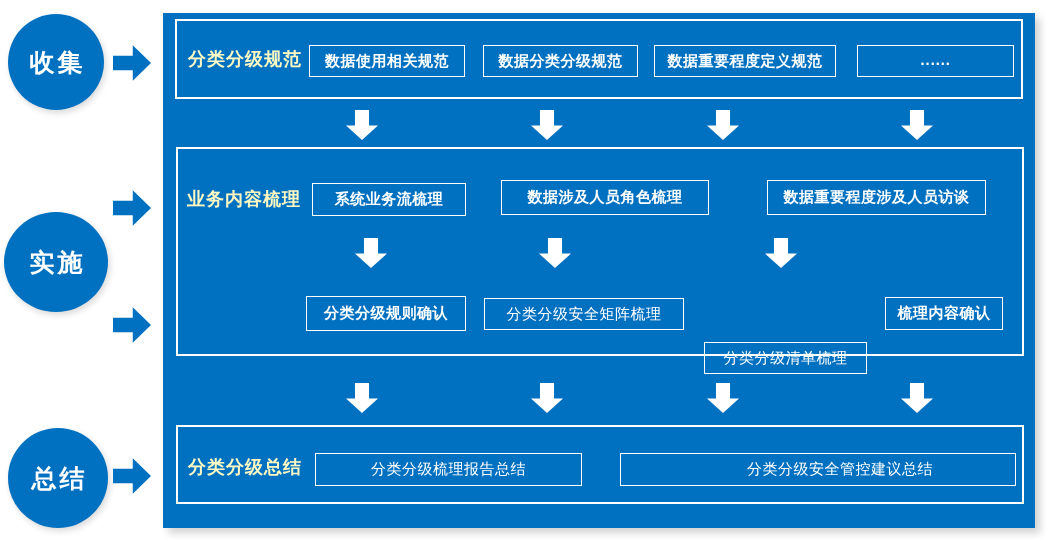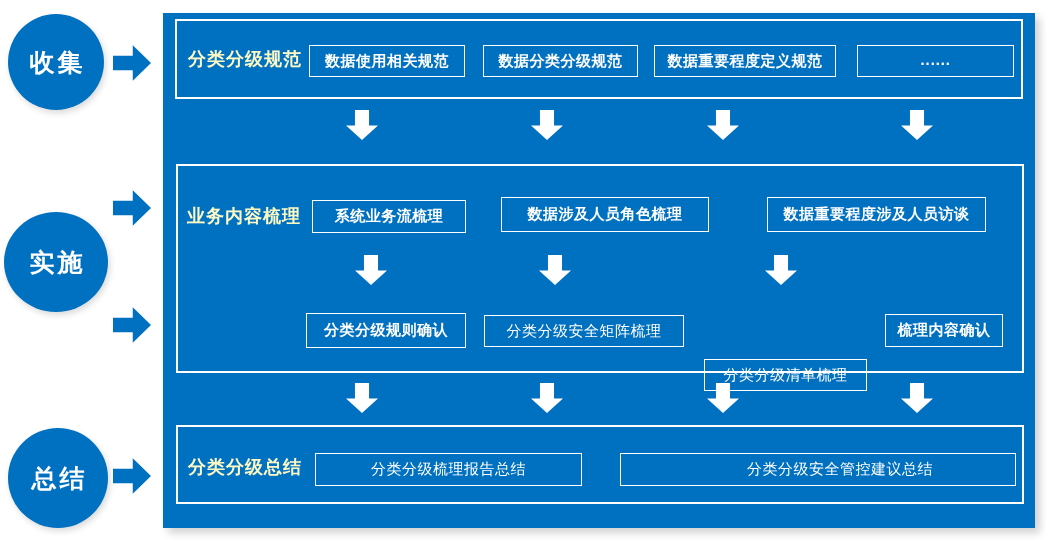--- a/index.html
+++ b/index.html
@@ -66,21 +66,21 @@
       <div class="wbox bold" style="left:306px; top:24px; width:153px; height:30px;">数据分类分级规范</div>
       <div class="wbox bold" style="left:477px; top:24px; width:180px; height:30px;">数据重要程度定义规范</div>
       <div class="wbox bold" style="left:680px; top:24px; width:155px; height:30px; font-size:12px;">......</div>
     </div>
 
     <div class="down-arrow" style="left:183px; top:97px;"></div>
     <div class="down-arrow" style="left:368px; top:97px;"></div>
     <div class="down-arrow" style="left:544px; top:97px;"></div>
     <div class="down-arrow" style="left:738px; top:97px;"></div>
 
-    <div class="section" style="left:13px; top:151px; width:844px; height:205px;">
+    <div class="section" style="left:13px; top:134px; width:844px; height:205px;">
       <div class="sec-label" style="left:9px; top:39px;">业务内容梳理</div>
       <div class="wbox bold" style="left:134px; top:34px; width:152px; height:31px;">系统业务流梳理</div>
       <div class="wbox bold" style="left:323px; top:31px; width:206px; height:33px;">数据涉及人员角色梳理</div>
       <div class="wbox bold" style="left:589px; top:31px; width:217px; height:33px;">数据重要程度涉及人员访谈</div>
 
       <div class="down-arrow" style="left:177px; top:89px;"></div>
       <div class="down-arrow" style="left:361px; top:89px;"></div>
       <div class="down-arrow" style="left:587px; top:89px;"></div>
 
       <div class="wbox bold" style="left:128px; top:147px; width:158px; height:33px;">分类分级规则确认</div>

